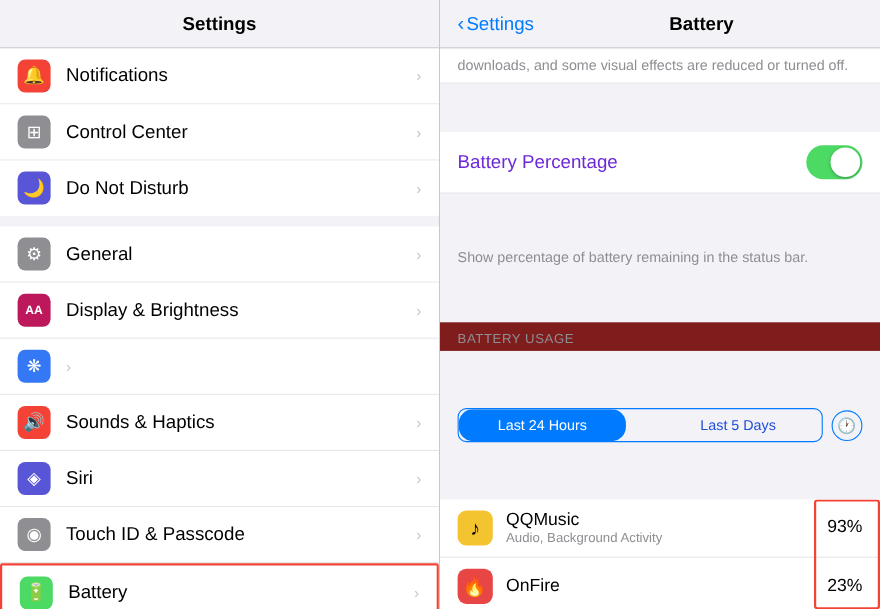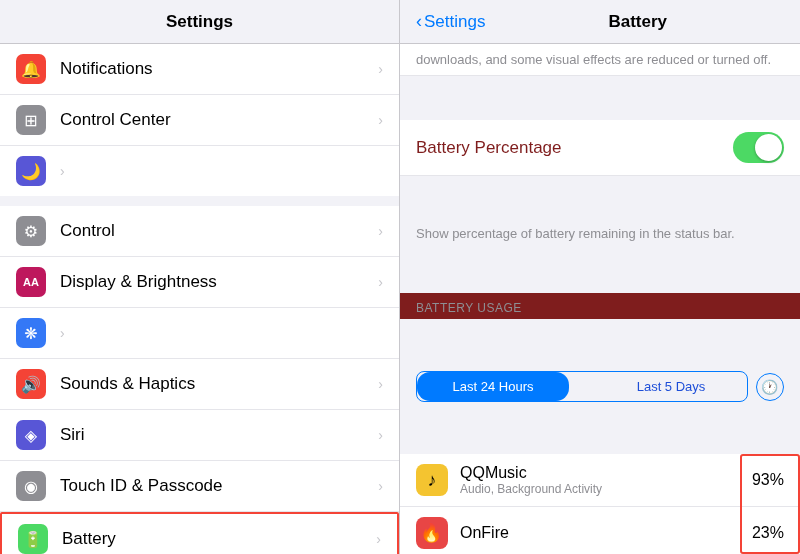--- a/index.html
+++ b/index.html
@@ -149,21 +149,21 @@
       background: #fff;
       display: flex;
       align-items: center;
       padding: 12px 16px;
       border-bottom: 1px solid #e5e5ea;
     }
 
     .battery-percentage-label {
       flex: 1;
       font-size: 17px;
-      color: #7f1d1d;
+      color: #6d28d9;
     }
 
     .toggle {
       width: 51px;
       height: 31px;
       background: #4cd964;
       border-radius: 16px;
       position: relative;
       cursor: pointer;
     }
@@ -325,27 +325,28 @@
           <span class="item-label">Notifications</span>
           <span class="item-chevron">›</span>
         </div>
         <div class="settings-item">
           <div class="item-icon" style="background: rgb(142, 142, 147); color: rgb(255, 255, 255); font-size: 16px; font-weight: normal;">⊞</div>
           <span class="item-label">Control Center</span>
           <span class="item-chevron">›</span>
         </div>
         <div class="settings-item">
           <div class="item-icon" style="background: rgb(88, 86, 214); color: rgb(255, 255, 255); font-size: 16px; font-weight: normal;">🌙</div>
+          <span class="item-label">Do Not Disturb</span>
           <span class="item-chevron">›</span>
         </div>
       </div>
       <div class="settings-group">
         <div class="settings-item">
           <div class="item-icon" style="background: rgb(142, 142, 147); color: rgb(255, 255, 255); font-size: 16px; font-weight: normal;">⚙</div>
-          <span class="item-label">Control</span>
+          <span class="item-label">General</span>
           <span class="item-chevron">›</span>
         </div>
         <div class="settings-item">
           <div class="item-icon" style="background: #be185d; color: rgb(255, 255, 255); font-size: 11px; font-weight: 700;">AA</div>
           <span class="item-label">Display &amp; Brightness</span>
           <span class="item-chevron">›</span>
         </div>
         <div class="settings-item">
           <div class="item-icon" style="background: rgb(52, 120, 246); color: rgb(255, 255, 255); font-size: 16px; font-weight: normal;">❋</div>
           <span class="item-chevron">›</span>

